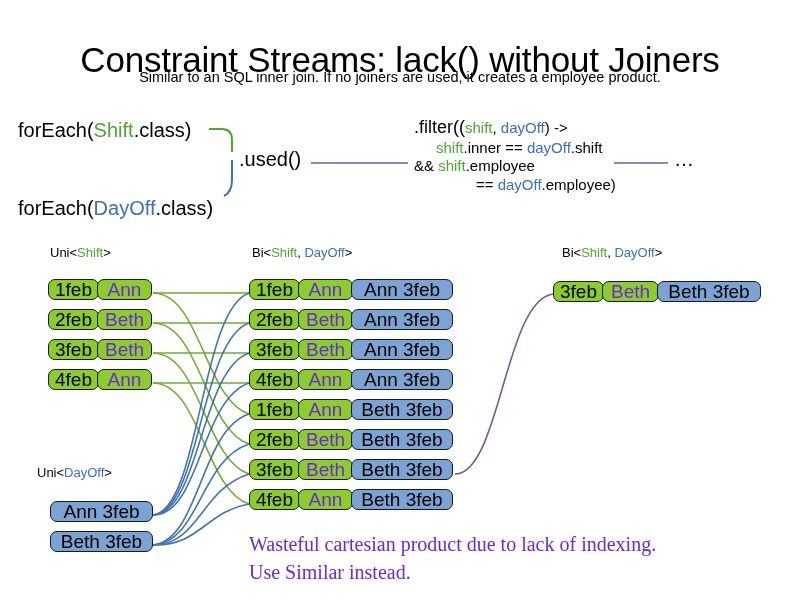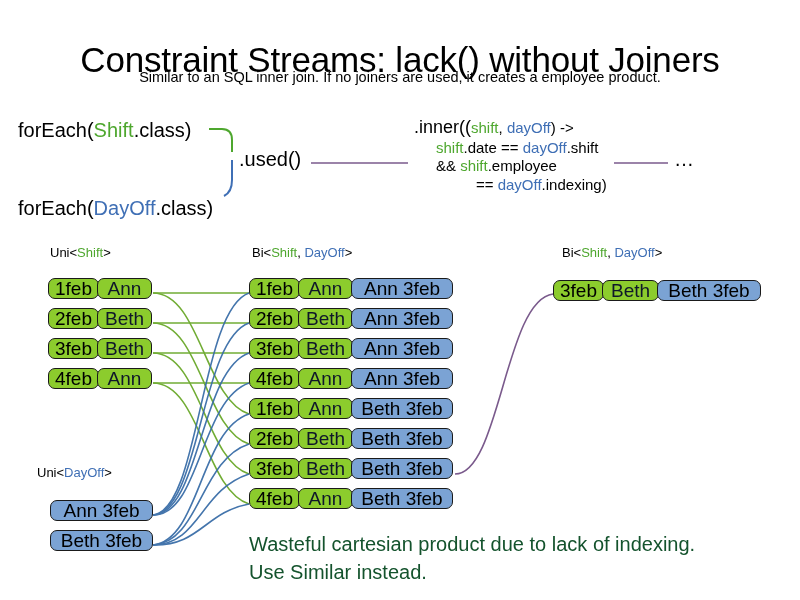--- a/index.html
+++ b/index.html
@@ -26,48 +26,48 @@
   #page-subtitle {
     position: absolute; left: 0; top: 70px; width: 800px;
     text-align: center;
     font-size: 14.5px; line-height: 1.1;
     white-space: nowrap;
   }
 
   
   .c-shift  { color: #4ea72e; }
   .c-dayoff { color: #3f6fb5; }
-  .c-name   { color: #0f172a; }
+  .c-name   { color: #6d28d9; }
 
   
   .code { position: absolute; font-size: 20px; white-space: nowrap; line-height: 1.15; }
   #code-foreach-shift  { left: 18px;  top: 119px; }
   #code-foreach-dayoff { left: 18px;  top: 178px; margin-top: 19px; }
   #code-join           { left: 239px; top: 148px; }
 
   #code-filter { position: absolute; left: 414px; top: 117px; font-size: 18px; line-height: 1.22; white-space: nowrap; }
   #code-filter .ln { display: block; }
   #code-filter .sm { font-size: 15px; }
   #code-filter .l2 { margin-left: 22px; }
-  #code-filter .l3 { margin-left: 22px; }
+  #code-filter .l3 { }
   #code-filter .l4 { margin-left: 62px; }
   #code-ellipsis { position: absolute; left: 674px; top: 148px; font-size: 20px; }
 
   
   .stream-label { position: absolute; font-size: 13px; white-space: nowrap; }
   #label-uni-shift   { left: 50px;  top: 245px; }
   #label-bi-middle   { left: 252px; top: 245px; }
   #label-bi-right    { left: 562px; top: 245px; }
   #label-uni-dayoff  { left: 37px;  top: 465px; }
 
   
   .card {
     position: absolute;
     display: flex;
-    align-items: flex-start;
+    align-items: center;
     height: 22px;
   }
   .cell {
     box-sizing: border-box;
     border: 1.6px solid #1a1a1a;
     border-radius: 7px;
     display: flex; align-items: center; justify-content: center;
     font-size: 19px;
     line-height: 1;
     overflow: hidden;
@@ -91,43 +91,43 @@
   
   .col-dayoff .card { left: 50px; }
 
   
   #connectors { position: absolute; left: 0; top: 0; width: 800px; height: 600px; pointer-events: none; }
 
   
   #warning {
     position: absolute; left: 249px; top: 531px;
     font-size: 20px; line-height: 1.38;
-    color: #14532d; white-space: nowrap;
+    color: #6d28d9; white-space: nowrap; font-family: Liberation Serif, serif;
   }
   #warning span { display: block; }
 </style>
 </head>
 <body>
 
 <div class="slide">
 
   <h1 id="page-title">Constraint Streams: lack() without Joiners</h1>
   <div id="page-subtitle">Similar to an SQL inner join. If no joiners are used, it creates a employee product.</div>
 
   <div class="code" id="code-foreach-shift"><span>forEach(</span><span class="c-shift">Shift</span><span>.class)</span></div>
 
   <div class="code" id="code-foreach-dayoff"><span>forEach(</span><span class="c-dayoff">DayOff</span><span>.class)</span></div>
 
   <div class="code" id="code-join">.used()</div>
 
   <div id="code-filter">
-    <span class="ln"><span>.inner((</span><span class="sm c-shift">shift</span><span class="sm">, </span><span class="sm c-dayoff">dayOff</span><span class="sm">) -&gt;</span></span>
-    <span class="ln l2 sm"><span class="c-shift">shift</span><span>.date == </span><span class="c-dayoff">dayOff</span><span>.shift</span></span>
+    <span class="ln"><span>.filter((</span><span class="sm c-shift">shift</span><span class="sm">, </span><span class="sm c-dayoff">dayOff</span><span class="sm">) -&gt;</span></span>
+    <span class="ln l2 sm"><span class="c-shift">shift</span><span>.inner == </span><span class="c-dayoff">dayOff</span><span>.shift</span></span>
     <span class="ln l3 sm"><span>&amp;&amp; </span><span class="c-shift">shift</span><span>.employee</span></span>
-    <span class="ln l4 sm"><span>== </span><span class="c-dayoff">dayOff</span><span>.indexing)</span></span>
+    <span class="ln l4 sm"><span>== </span><span class="c-dayoff">dayOff</span><span>.employee)</span></span>
   </div>
   <div id="code-ellipsis">…</div>
 
   <svg id="connectors" viewBox="0 0 800 600">
 
     <path d="M209,129 L222,129 Q232,129 232,140 L232,152" fill="none" stroke="#4ea72e" stroke-width="2"></path>
     <path d="M224,196 Q232,192 232,180 L232,160" fill="none" stroke="#3f6fb5" stroke-width="2"></path>
 
     <path d="M311,163 L408,163" fill="none" stroke="#7a5a8c" stroke-width="1.6"></path>
     <path d="M614,163 L668,163" fill="none" stroke="#7a5a8c" stroke-width="1.6"></path>

